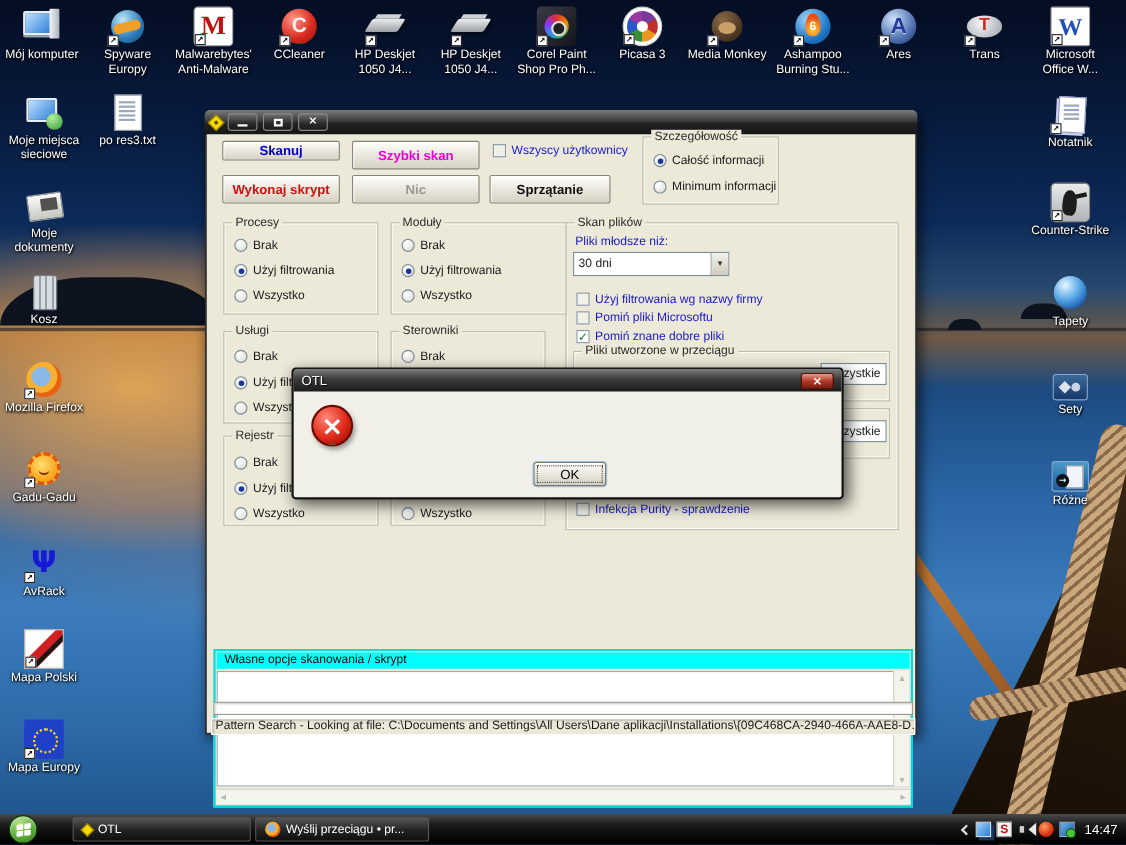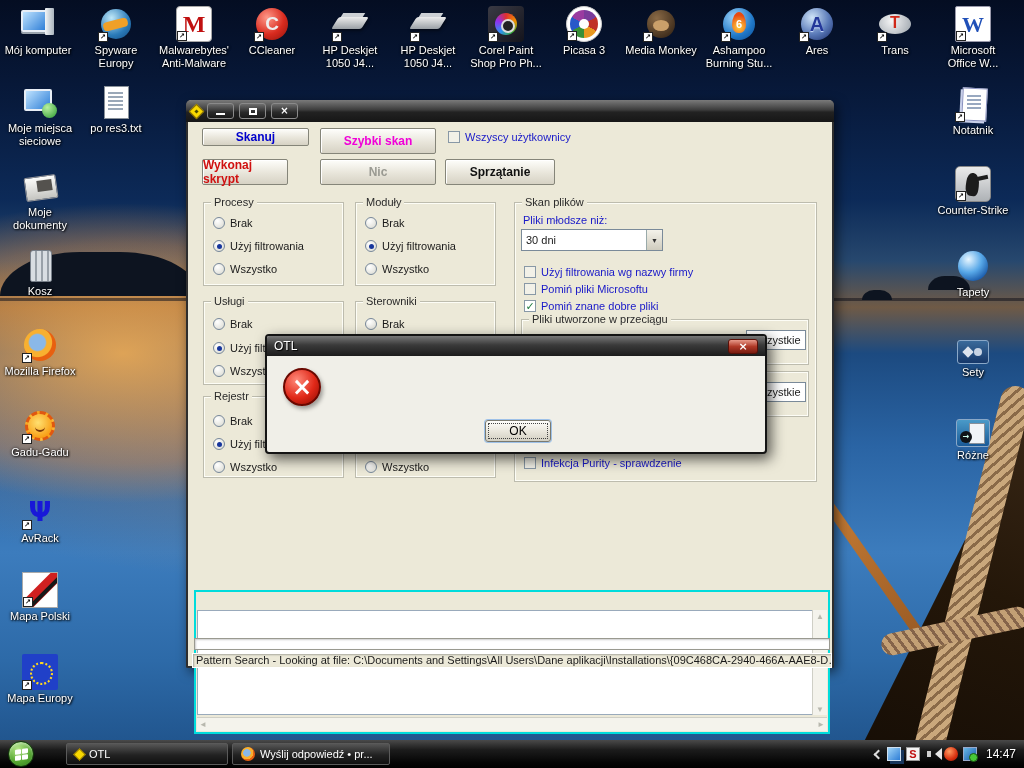--- a/index.html
+++ b/index.html
@@ -335,48 +335,59 @@
         <span class="minbar"></span>
       </span>
     <span class="wbtn">
         <span class="maxbox"></span>
       </span>
     <span class="wbtn">×</span>
   </div>
 
   <div class="btn b-blue" style="left:14px;top:28px;width:107px;height:18px">Skanuj</div>
   <div class="btn b-mag" style="left:132px;top:28px;width:116px;height:26px">Szybki skan</div>
-  <div class="btn b-red" style="left:14px;top:59px;width:86px;height:26px">Wykonaj skrypt</div>
+  <div class="btn b-red" style="left:14px;top:59px;width:107px;height:26px">Wykonaj skrypt</div>
   <div class="btn b-gray" style="left:132px;top:59px;width:116px;height:26px">Nic</div>
   <div class="btn b-blk" style="left:257px;top:59px;width:110px;height:26px">Sprzątanie</div>
 
   <div class="crow" style="left:260px;top:30px">
     <span class="cb"></span>
     <span class="bluelab">Wszyscy użytkownicy</span>
   </div>
 
+  <div class="grp" style="left:396px;top:24px;width:124px;height:62px">
+    <span class="gt">Szczegółowość</span>
+    <div class="rrow" style="top:14px">
+        <span class="rad sel"></span>
+        <span>Całość informacji</span>
+      </div>
+    <div class="rrow" style="top:38px">
+        <span class="rad"></span>
+        <span>Minimum informacji</span>
+      </div>
+  </div>
 
 
   <div class="grp" style="left:15px;top:102px;width:141px;height:84px">
     <span class="gt">Procesy</span>
     <div class="rrow" style="top:13px">
         <span class="rad"></span>
         <span>Brak</span>
       </div>
     <div class="rrow" style="top:36px">
         <span class="rad sel"></span>
         <span>Użyj filtrowania</span>
       </div>
     <div class="rrow" style="top:59px">
         <span class="rad"></span>
         <span>Wszystko</span>
       </div>
   </div>
 
-  <div class="grp" style="left:167px;top:102px;width:141px;height:84px">
+  <div class="grp" style="left:167px;top:102px;width:161px;height:84px">
     <span class="gt">Moduły</span>
     <div class="rrow" style="top:13px">
         <span class="rad"></span>
         <span>Brak</span>
       </div>
     <div class="rrow" style="top:36px">
         <span class="rad sel"></span>
         <span>Użyj filtrowania</span>
       </div>
     <div class="rrow" style="top:59px">
@@ -464,20 +475,21 @@
       </div>
     </div>
 
     <div class="crow" style="top:253px">
         <span class="cb"></span>
         <span class="bluelab">Infekcja Purity - sprawdzenie</span>
       </div>
   </div>
 
   <div class="ownGrp">
+    <div class="ownBand">Własne opcje skanowania / skrypt</div>
     <div class="ownTxt"></div>
     <div class="sbv">
         <div class="sarr" style="margin-top:2px">▲</div>
         <div class="sarr" style="margin-top:83px">▼</div>
       </div>
     <div class="sbh">
         <span class="sarr">◄</span>
         <span class="sarr">►</span>
       </div>
   </div>
@@ -503,21 +515,21 @@
         <span></span>
         <span></span>
       </span>
     </div>
   <div class="task t-otl">
     <span class="mini-diamond"></span>
     <span>OTL</span>
   </div>
   <div class="task t-ff">
     <span class="mini-ff"></span>
-    <span>Wyślij odpowiedź • pr...</span>
+    <span>Wyślij przeciągu • pr...</span>
   </div>
   <div class="tray">
     <span class="chev"></span>
     <span class="ti ti-net"></span>
     <span class="ti ti-sd">S</span>
     <span class="ti ti-vol"></span>
     <span class="ti ti-av"></span>
     <span class="ti ti-up"></span>
     <span class="clock">14:47</span>
   </div>

